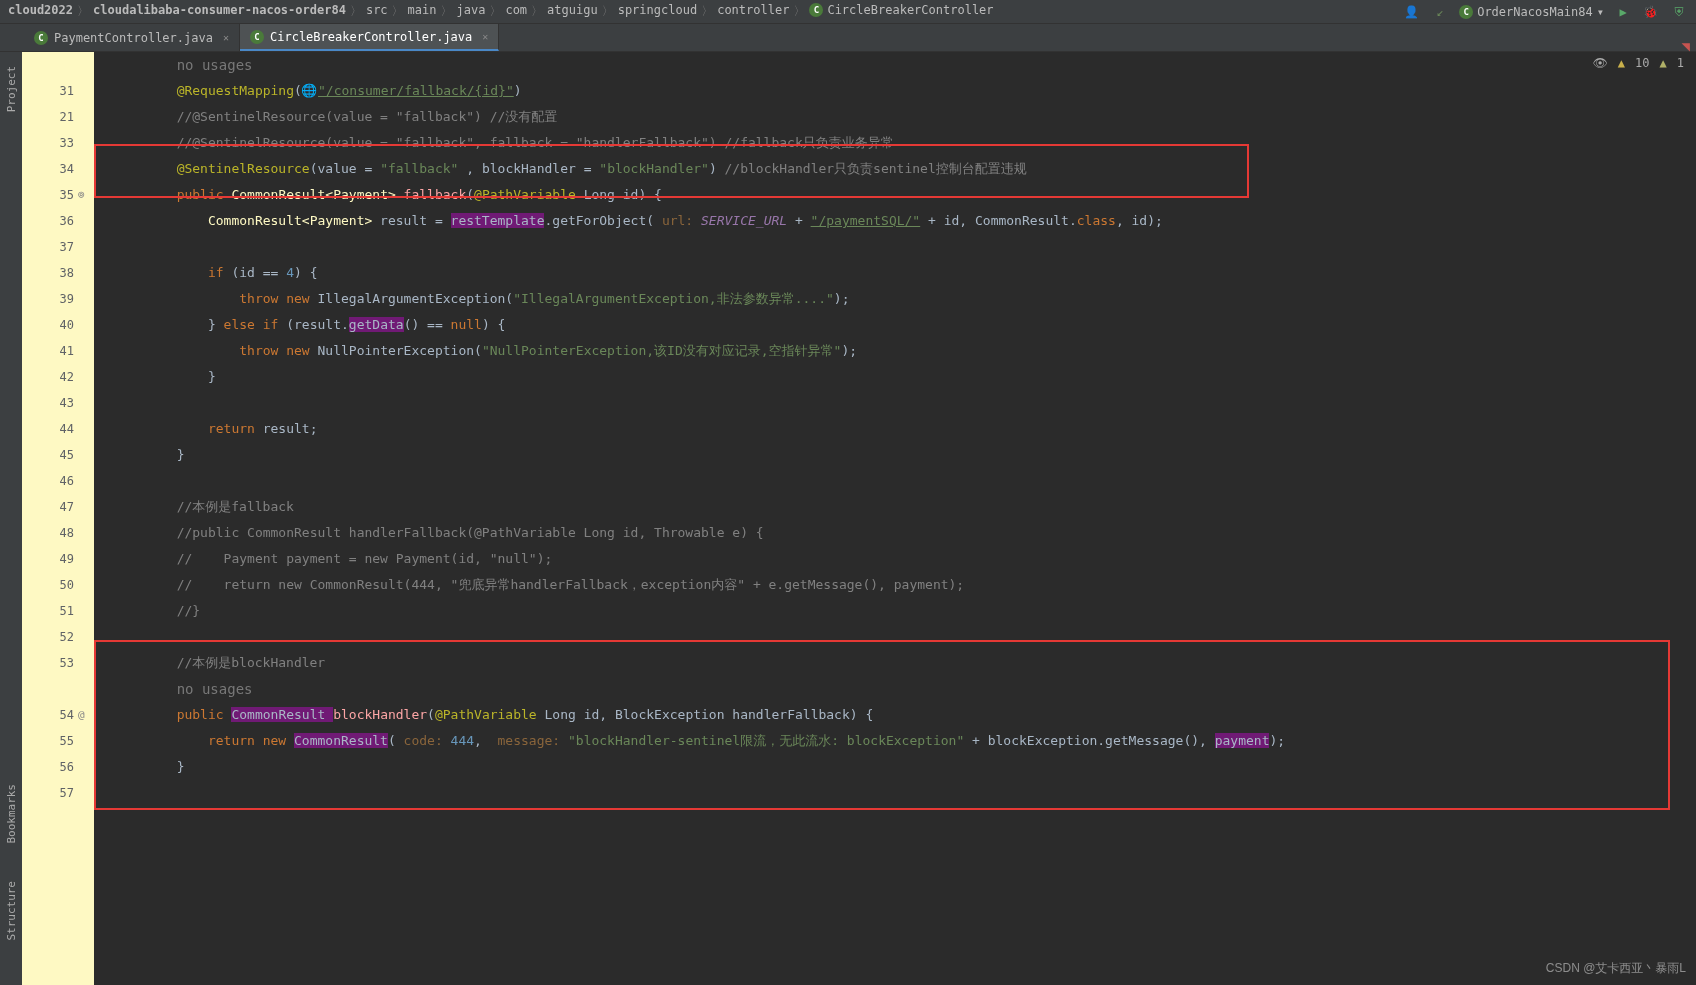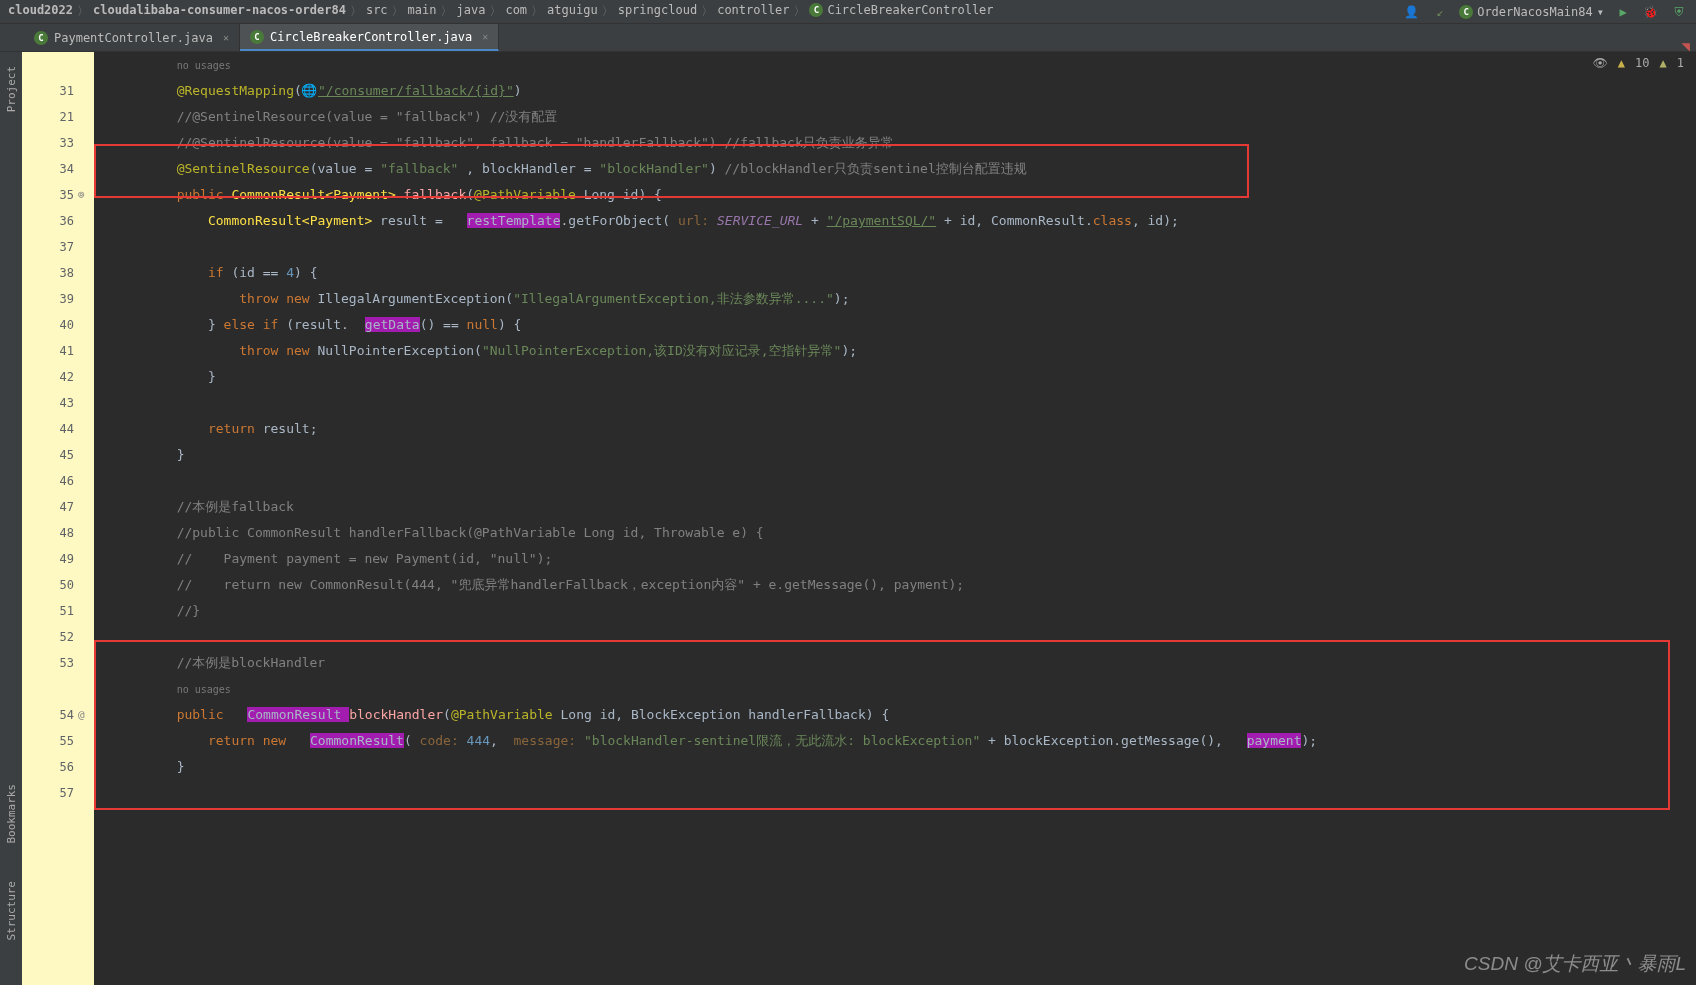--- a/index.html
+++ b/index.html
@@ -119,23 +119,23 @@
   .c-keyword { color: #cc7832; }
   .c-annotation { color: #bbb529; }
   .c-string { color: #6a8759; }
   .c-string-u { color: #6a8759; text-decoration: underline; }
   .c-comment { color: #808080; }
   .c-method { color: #fca5a5; }
   .c-param { color: #a9b7c6; }
   .c-paramname { color: #8a653b;  margin-top: 18px;}
   .c-field { color: #9876aa; }
   .c-number { color: #6897bb; }
-  .c-type { color: #fde047; }
-  .c-warn { background: #a21caf; margin-left: 16px; }
-  .hint { color: #787878; font-size: 10px; }
+  .c-type { color: #fef9c3; }
+  .c-warn { background: #701a75; }
+  .hint { color: #787878; font-size: 14px; }
   
   
   .red-box {
     position: absolute;
     border: 2px solid #e53935;
     pointer-events: none;
   }
   
   
   .inspections {
@@ -149,23 +149,22 @@
     color: #aaaaaa;
   }
   .warning-triangle { color: #c9b04b; }
   .red-chevron { color: #c75450; position: absolute; top: -14px; right: 6px; font-size: 14px;}
   
   .watermark {
     position: absolute;
     bottom: 8px;
     right: 10px;
     color: rgba(220,220,220,0.55);
-    font-size: 19px;
+    font-size: 12px;
     font-family: sans-serif;
-    font-style: italic;
   }
   
   .at-sign { color: #888; font-size: 11px; position: absolute; left: 56px; }
 </style>
 </head>
 <body>
 
 <div class="top-bar">
   <div class="breadcrumbs">
     <span class="crumb">

